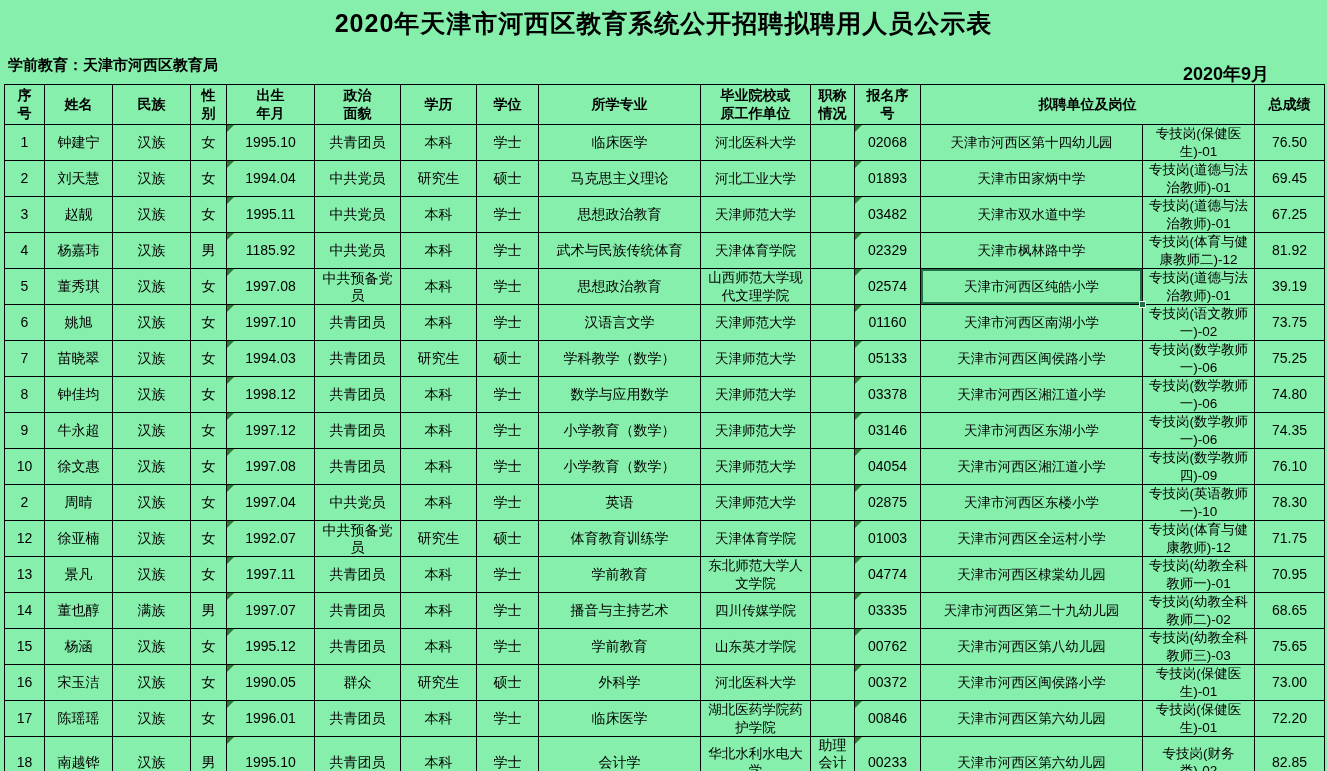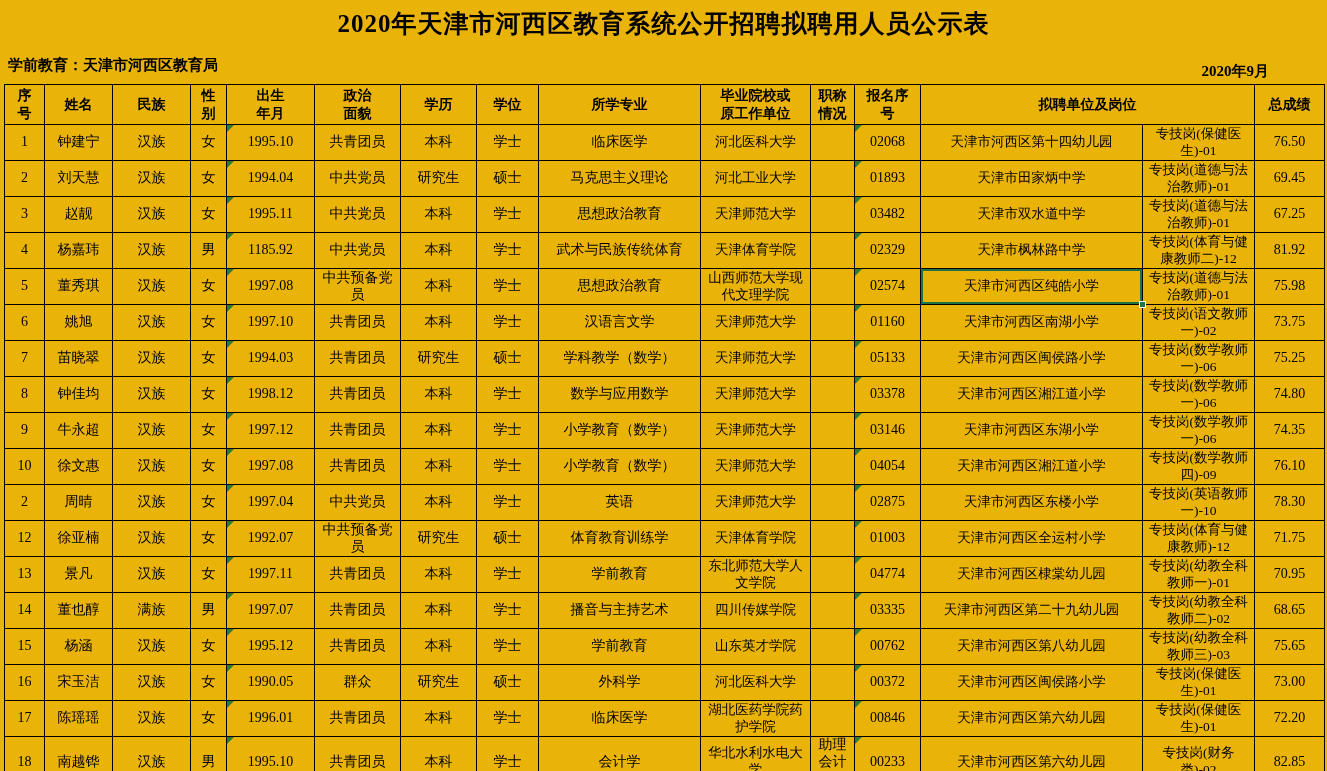--- a/index.html
+++ b/index.html
@@ -1,30 +1,30 @@
 <!DOCTYPE html>
 <html><head>
 <meta charset="utf-8">
 <style>
   * { margin:0; padding:0; box-sizing:border-box; }
   html,body { background:#888; }
   .sheet {
-    width:1327px; height:771px; position:relative; background:#eab308;
-    font-family:Liberation Serif, serif; color:#000; overflow:hidden;
+    width:1327px; height:771px; position:relative; background:#86efac;
+    font-family:Liberation Sans, sans-serif; color:#000; overflow:hidden;
     margin:0 auto;
   }
   .doc-title {
     position:absolute; top:7px; left:0; width:100%;
     text-align:center; font-size:25px; font-weight:bold; letter-spacing:1px;
   }
   .unit-label {
     position:absolute; left:8px; top:56px; font-size:15px; font-weight:bold;
   }
   .date-label {
-    position:absolute; right:58px; top:62px; font-size:15px; font-weight:bold;
+    position:absolute; right:58px; top:62px; font-size:18px; font-weight:bold;
   }
   table.grid {
     position:absolute; left:4px; top:84px; width:1320px;
     border-collapse:collapse; table-layout:fixed;
   }
   .grid th, .grid td {
     border:1px solid #000; text-align:center; vertical-align:middle;
     padding:0 2px; position:relative; overflow:visible;
   }
   .grid thead tr { height:40px; }
@@ -174,21 +174,21 @@
       <td class="c-birth"><span>1997.08</span><span class="tri"></span></td>
       <td class="c-pol"><span>中共预备党员</span></td>
       <td class="c-edu"><span>本科</span></td>
       <td class="c-deg"><span>学士</span></td>
       <td class="c-major"><span>思想政治教育</span></td>
       <td class="c-school"><span>山西师范大学现代文理学院</span></td>
       <td class="c-title"><span></span></td>
       <td class="c-regno"><span>02574</span><span class="tri"></span></td>
       <td class="c-employer selected"><span>天津市河西区纯皓小学</span><span class="handle"></span></td>
       <td class="c-pos"><span>专技岗(道德与法治教师)-01</span></td>
-      <td class="c-score"><span>75.98</span></td>
+      <td class="c-score"><span>39.19</span></td>
     </tr>
         <tr>
       <td class="c-seq"><span>6</span></td>
       <td class="c-name"><span>姚旭</span></td>
       <td class="c-eth"><span>汉族</span></td>
       <td class="c-gender"><span>女</span></td>
       <td class="c-birth"><span>1997.10</span><span class="tri"></span></td>
       <td class="c-pol"><span>共青团员</span></td>
       <td class="c-edu"><span>本科</span></td>
       <td class="c-deg"><span>学士</span></td>

